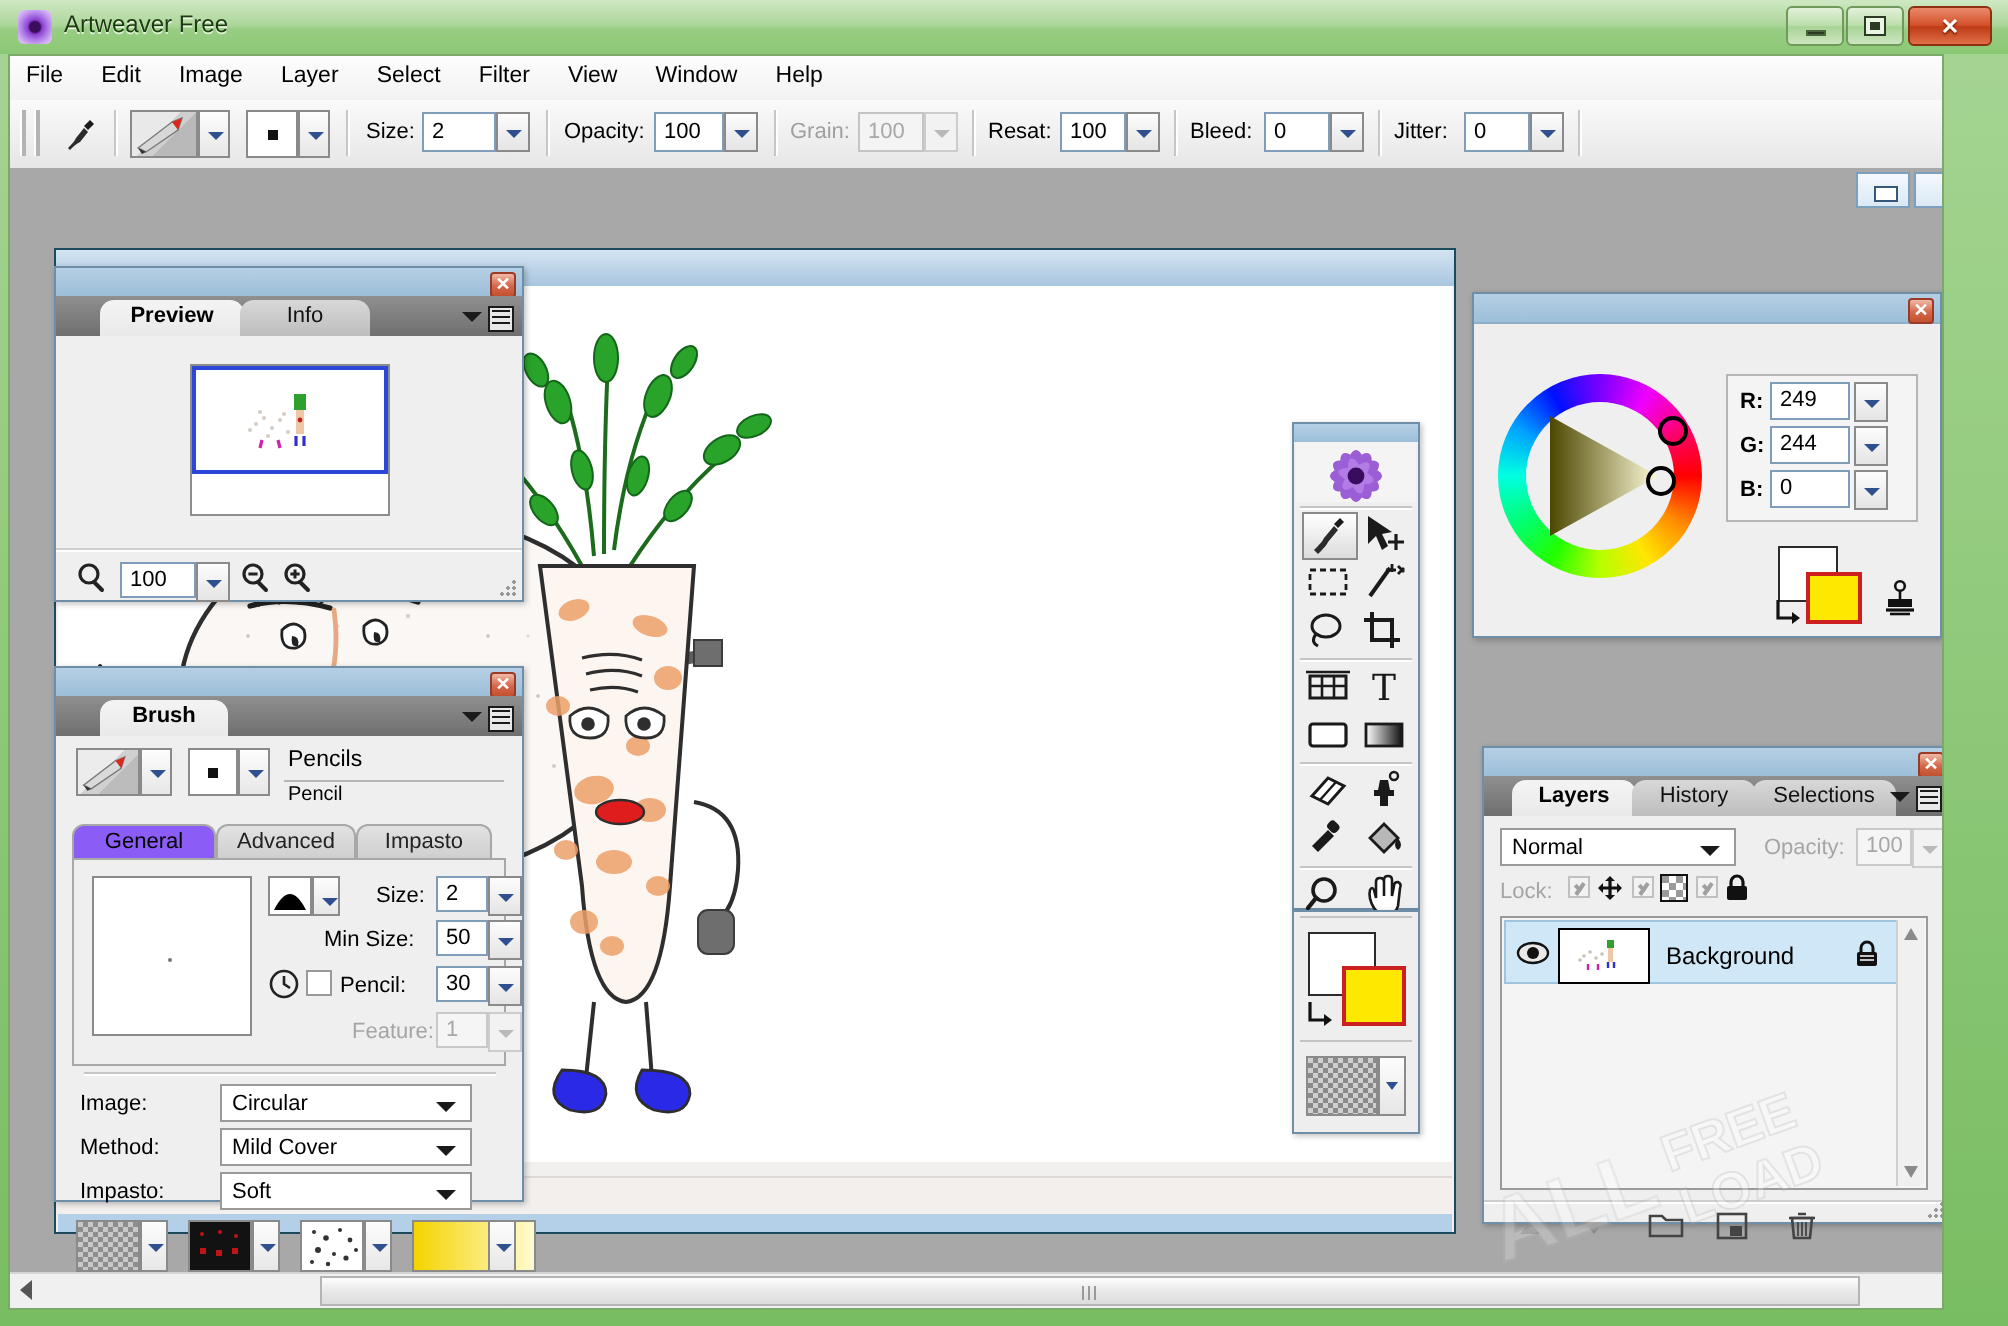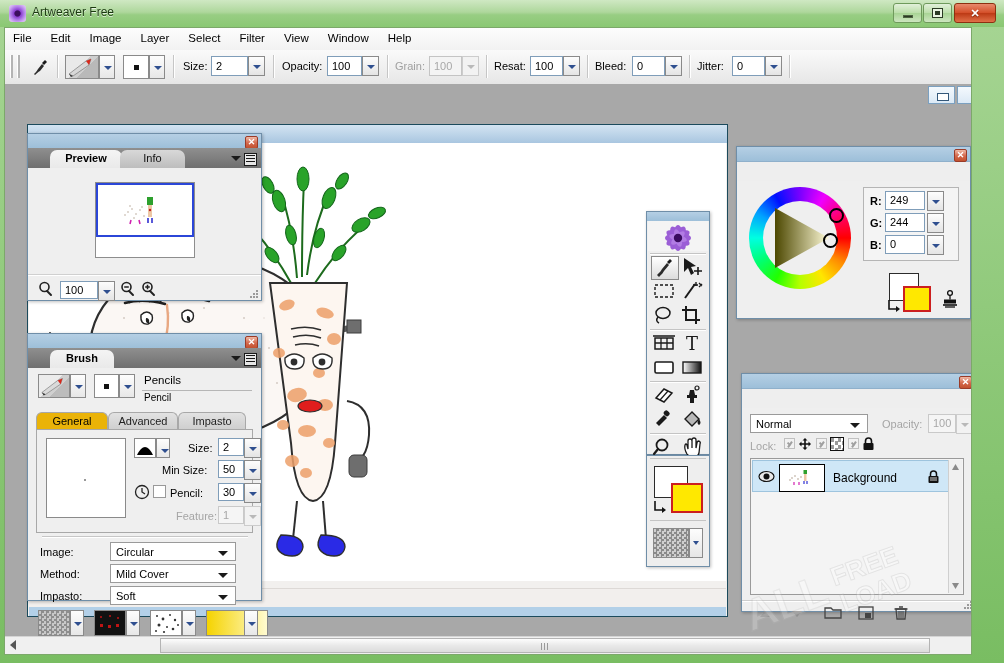--- a/index.html
+++ b/index.html
@@ -171,21 +171,21 @@
   #prev-viewrect{position:absolute;border:2px solid #2b46d8;background:#fff;}
   .magn{position:absolute;width:16px;height:16px;}
 
   
   .subtab{
     position:absolute;top:0;height:17px;line-height:16px;text-align:center;font-size:11px;color:#222;
     background:linear-gradient(to bottom,#e2e2e2,#cfcfcf);
     border:1px solid #a8a8a8;border-bottom:none;box-sizing:border-box;
     border-top-left-radius:6px;border-top-right-radius:6px;
   }
-  .subtab.active{background:#eab308;color:#000;}
+  .subtab.active{background:#8b5cf6;color:#000;}
   #brush-preview{position:absolute;border:1px solid #8a8a8a;background:#fff;}
   .texbtn{position:absolute;height:26px;border:1px solid #8a8a8a;box-sizing:border-box;}
   .texdrop{position:absolute;width:14px;height:26px;border:1px solid #8a8a8a;box-sizing:border-box;
     background:linear-gradient(to bottom,#fdfdfd,#e7e7e7);}
   .texdrop:after{content:"";position:absolute;left:3px;top:11px;border-left:4px solid transparent;border-right:4px solid transparent;border-top:4px solid #2f4f8f;}
 
   
   #tools{position:absolute;left:641px;top:127px;width:64px;height:244px;
     background:#efefef;border:1px solid #6f8ea8;box-sizing:border-box;box-shadow:1px 1px 3px rgba(0,0,0,.25);}
   #tools-grab{position:absolute;left:0;top:0;right:0;height:9px;background:linear-gradient(to bottom,#b5cfe4,#9dbfd9);}
@@ -866,20 +866,29 @@
               <path d="M2 16 h14" stroke="#111" stroke-width="1.6"></path>
               <path d="M4 18 h10" stroke="#111" stroke-width="1.3"></path>
             </svg>
           </div>
         </div>
       </div>
 
       <div class="panel" id="layers-panel" style="left:736px;top:289px;width:235px;height:239px;">
         <div class="panel-grab"></div>
         <div class="panel-close" style="right:3px;top:2px">✕</div>
+        <div class="tabstrip" style="top:14px">
+          <div class="ptab active" style="left:14px;width:62px">Layers</div>
+          <div class="ptab" style="left:74px;width:62px">History</div>
+          <div class="ptab" style="left:134px;width:72px">Selections</div>
+          <div class="pmenu">
+            <div class="tri"></div>
+            <div class="lines"></div>
+          </div>
+        </div>
         <div class="pbody" style="top:34px">
           <div class="combo" style="left:8px;top:6px;width:118px;height:19px;border:1px solid #9a9a9a;">
             <span>Normal</span>
             <span class="ar" style="top:8px"></span>
           </div>
           <div class="lbl dim" style="left:140px;top:10px">Opacity:</div>
           <div class="tbox dim" style="left:186px;top:6px;width:28px;height:19px;">100</div>
           <div class="spin dim" style="left:214px;top:6px"></div>
 
           <div class="lbl dim" style="left:8px;top:32px">Lock:</div>

